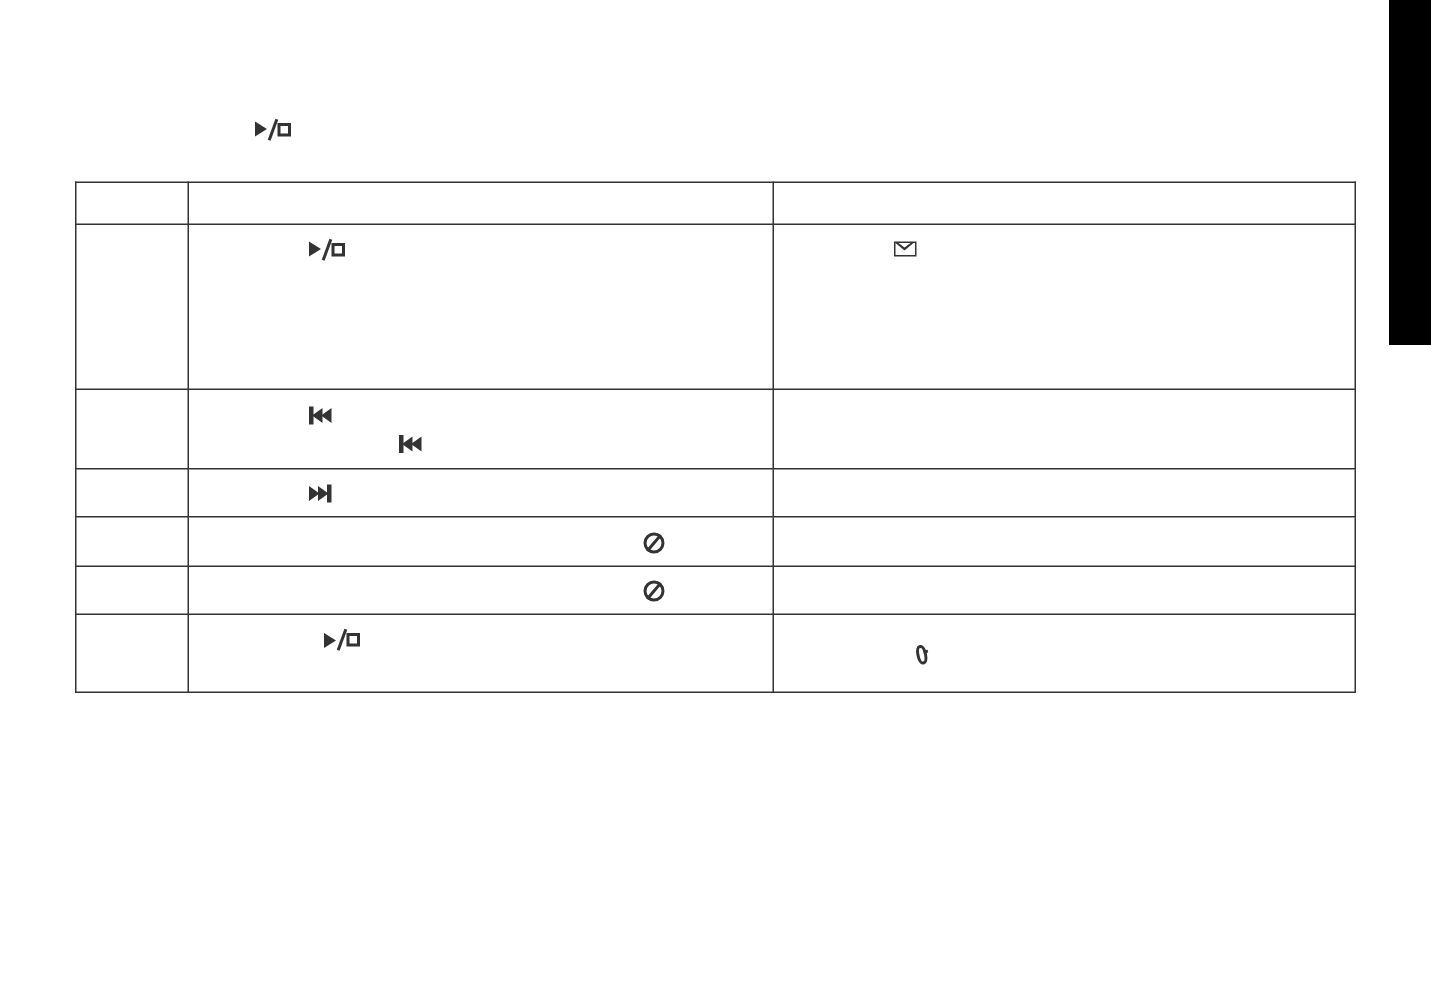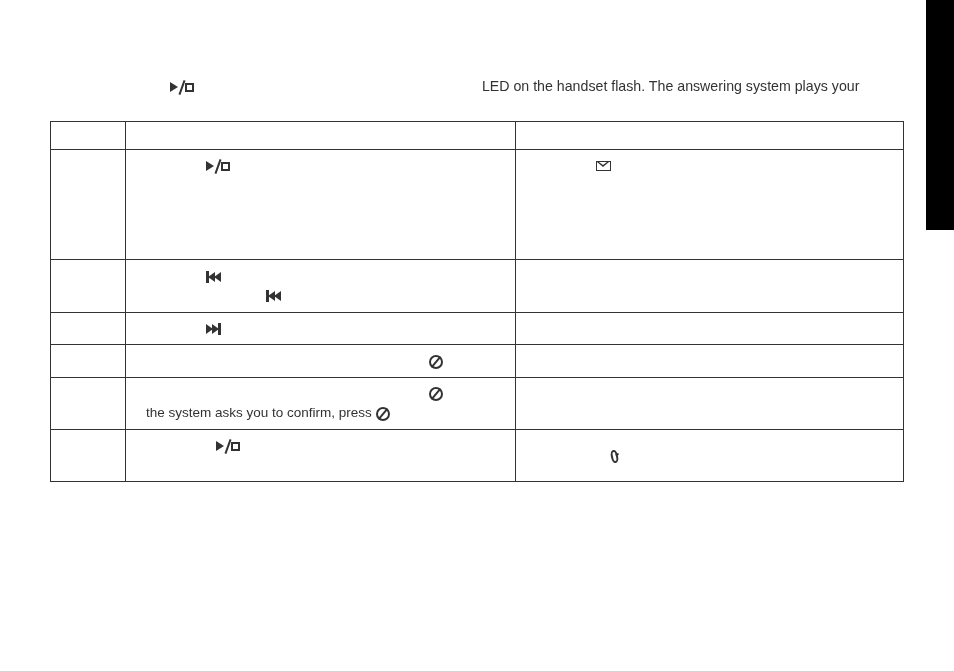--- a/index.html
+++ b/index.html
@@ -221,21 +221,20 @@
 <div class="content">
 
   <div class="intro-text">
     <div class="line1">
       <span class="play-stop-icon">
         <span class="tri"></span>
           <span class="slash"></span>
           <span class="sq"></span>
       </span>
       <span style="display:inline-block; width:280px;"></span>
-      <span> LED on the handset flash. The answering system plays your</span>
     </div>
   </div>
 
   <table>
     <tbody>
         <tr class="row1">
       <td class="col1"></td>
       <td class="col2"></td>
       <td class="col3"></td>
     </tr>
@@ -301,24 +300,20 @@
         </div>
       </td>
       <td class="col3">&nbsp;</td>
     </tr>
     <tr>
       <td class="col1"></td>
       <td class="col2">
         <div style="text-align:right; padding-right:60px;">
           <span class="cancel-icon"></span>
         </div>
-        <div>
-          <span>the system asks you to confirm, press </span>
-          <span class="cancel-icon"></span>
-        </div>
       </td>
       <td class="col3">&nbsp;</td>
     </tr>
     <tr>
       <td class="col1"></td>
       <td class="col2">
         <div style="margin-left:70px;">
           <span class="play-stop-icon">
             <span class="tri"></span>
                 <span class="slash"></span>

